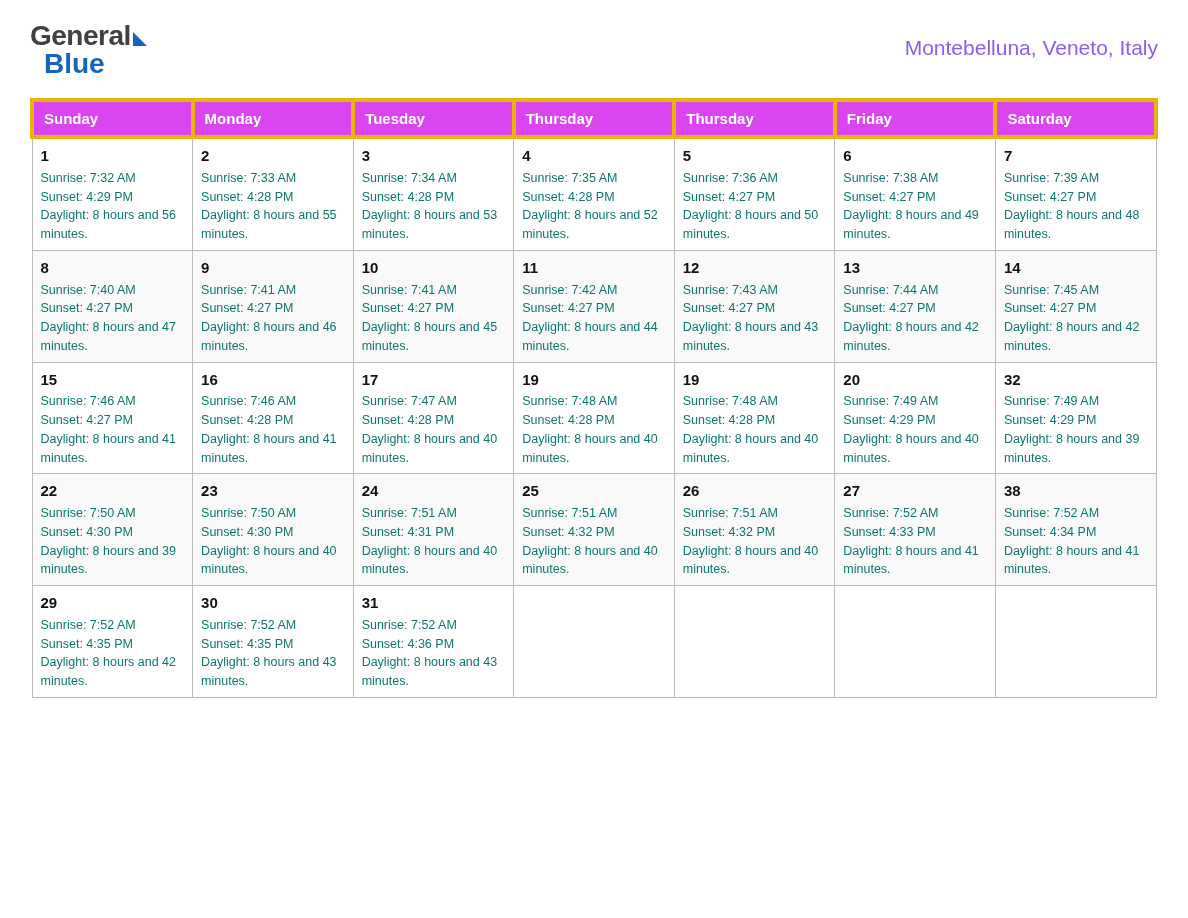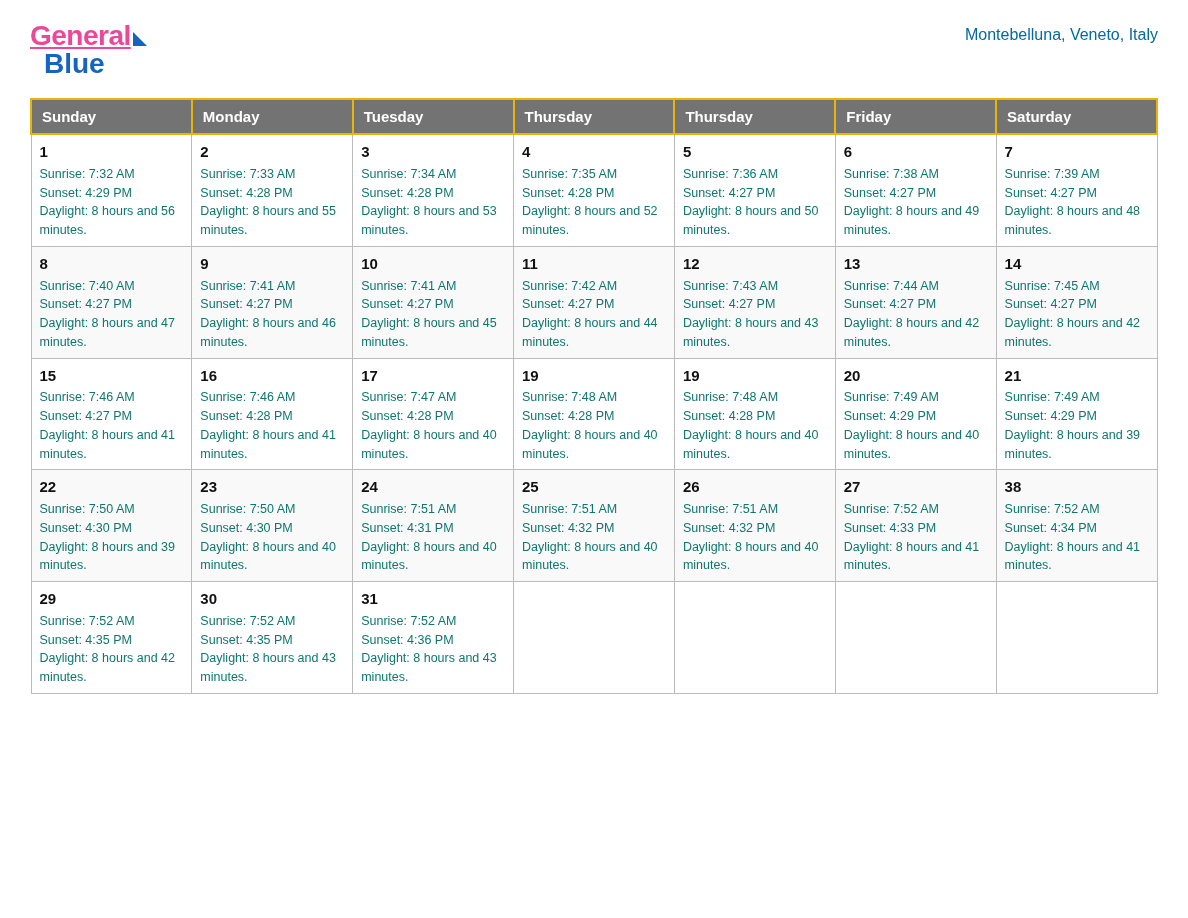--- a/index.html
+++ b/index.html
@@ -22,23 +22,22 @@
       flex-direction: column;
       align-items: flex-start;
     }
     .logo-top {
       display: flex;
       align-items: center;
     }
     .logo-general {
       font-size: 28px;
       font-weight: bold;
-      color: #ec4899;
+      color: #404040;
       letter-spacing: -0.5px;
-      text-decoration: underline;
     }
     .logo-triangle {
       width: 0;
       height: 0;
       border-left: 14px solid #1565c0;
       border-top: 14px solid transparent;
       border-bottom: 0px solid transparent;
       margin-left: 2px;
       margin-top: 6px;
     }
@@ -52,37 +51,37 @@
     .title-area {
       text-align: right;
     }
     .month-title {
       font-size: 52px;
       font-weight: bold;
       color: #111;
       line-height: 1.1;
     }
     .location {
-      font-size: 16px;
-      color: #0369a1;
-      margin-top: 6px;
+      font-size: 21px;
+      color: #8b5cf6;
+      margin-top: 16px;
     }
     table {
       width: 100%;
       border-collapse: collapse;
       table-layout: fixed;
     }
     thead tr th {
-      background-color: #737373;
+      background-color: #d946ef;
       color: #fff;
       font-size: 15px;
       font-weight: 600;
       padding: 8px 10px;
       text-align: left;
-      border: 2px solid #eab308;
+      border: 4px solid #eab308;
     }
     tbody tr td {
       vertical-align: top;
       border: 1px solid #bbb;
       padding: 6px 8px;
       font-size: 13px;
       line-height: 1.45;
       min-height: 90px;
       background: #fff;
     }
@@ -213,21 +212,21 @@
         </td>
         <td>
           <span class="day-num">19</span>
           <div class="day-info">Sunrise: 7:48 AM<br>Sunset: 4:28 PM<br>Daylight: 8 hours and 40 minutes.</div>
         </td>
         <td>
           <span class="day-num">20</span>
           <div class="day-info">Sunrise: 7:49 AM<br>Sunset: 4:29 PM<br>Daylight: 8 hours and 40 minutes.</div>
         </td>
         <td>
-          <span class="day-num">21</span>
+          <span class="day-num">32</span>
           <div class="day-info">Sunrise: 7:49 AM<br>Sunset: 4:29 PM<br>Daylight: 8 hours and 39 minutes.</div>
         </td>
       </tr>
       <tr>
         <td>
           <span class="day-num">22</span>
           <div class="day-info">Sunrise: 7:50 AM<br>Sunset: 4:30 PM<br>Daylight: 8 hours and 39 minutes.</div>
         </td>
         <td>
           <span class="day-num">23</span>

